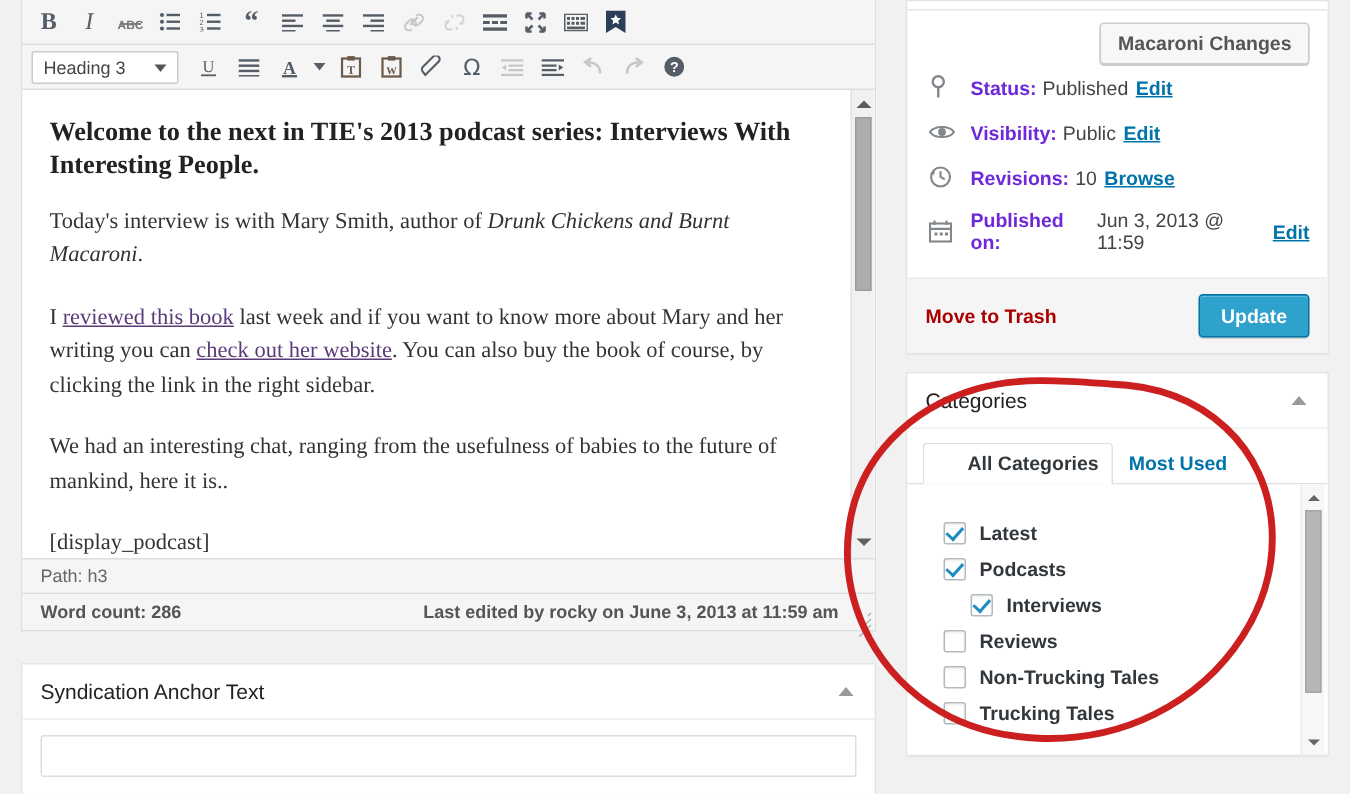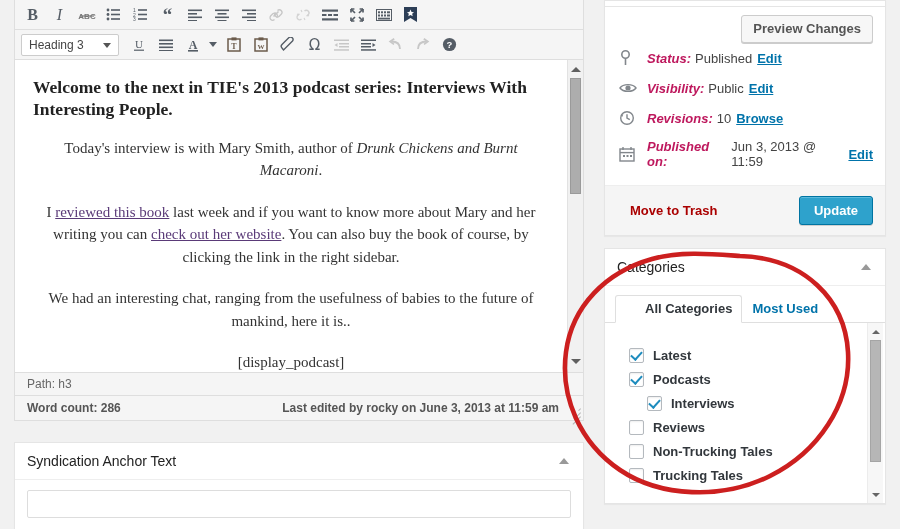--- a/index.html
+++ b/index.html
@@ -82,21 +82,21 @@
     color: #333;
     line-height: 1.5;
   }
   .editor-content h3 {
     font-size: 17.5px;
     font-weight: bold;
     margin: 6px 0 16px 0;
     line-height: 1.28;
     color: #222;
   }
-  .editor-content p { margin: 0 0 19px 0; text-align: center; }
+  .editor-content p { margin: 0 0 19px 0; }
   .editor-content em { font-style: italic; }
   .editor-content a {
     color: #5a3a78;
     text-decoration: underline;
     font-weight: normal;
   }
 
   
   .ed-scroll {
     position: absolute; top: 0; right: 0; width: 16px; height: 100%;
@@ -231,35 +231,35 @@
     padding: 6px 0 6px 2px;
     font-size: 13px;
     color: #444;
   }
   .misc-icon {
     width: 20px; height: 18px; margin-right: 8px;
     display: flex; align-items: center; justify-content: flex-start;
     color: #888;
     flex: 0 0 auto;
   }
-  .misc-label { font-weight: bold; color: #be185d; font-style: italic; }
+  .misc-label { font-weight: bold; color: #6d28d9; }
   .misc-value { color: #444; margin-left: 4px; }
   .edit-link {
     color: #0073aa; text-decoration: underline; font-weight: bold;
     margin-left: 5px; cursor: pointer; text-align: center;
   }
   .major-actions {
     border-top: 1px solid #eee;
     background: #f5f5f5;
     display: flex; align-items: center;
     padding: 10px 12px;
   }
   .trash-link {
     color: #a00; font-size: 13px; font-weight: bold;
-    text-decoration: none; cursor: pointer; margin-left: 13px;
+    text-decoration: none; cursor: pointer;
   }
   .btn-primary {
     margin-left: auto;
     background: #2ea2cc;
     border: 1px solid #0074a2;
     border-radius: 3px;
     box-shadow: 0 1px 0 rgba(120,200,230,.6) inset, 0 1px 0 rgba(0,0,0,.15);
     color: #fff;
     font-size: 13px; font-weight: bold;
     padding: 6px 14px;
@@ -622,21 +622,21 @@
     </div>
 
   </div>
 
   <div id="right-col">
 
     <div class="publish-box">
       <div class="pb-topline"></div>
       <div class="publish-inner">
         <div class="preview-row">
-          <button class="btn-secondary">Preview Changes</button>
+          <button class="btn-secondary">Macaroni Changes</button>
         </div>
 
         <div class="misc-row">
           <span class="misc-icon">
             <svg width="13" height="16" viewBox="0 0 13 16">
                 <circle cx="6.5" cy="4.5" r="3.7" fill="none" stroke="#82878c" stroke-width="1.6"></circle>
                 <line x1="6.5" y1="8.2" x2="6.5" y2="15" stroke="#82878c" stroke-width="1.6"></line>
               </svg>
           </span>
           <span class="misc-label">Status:</span>

